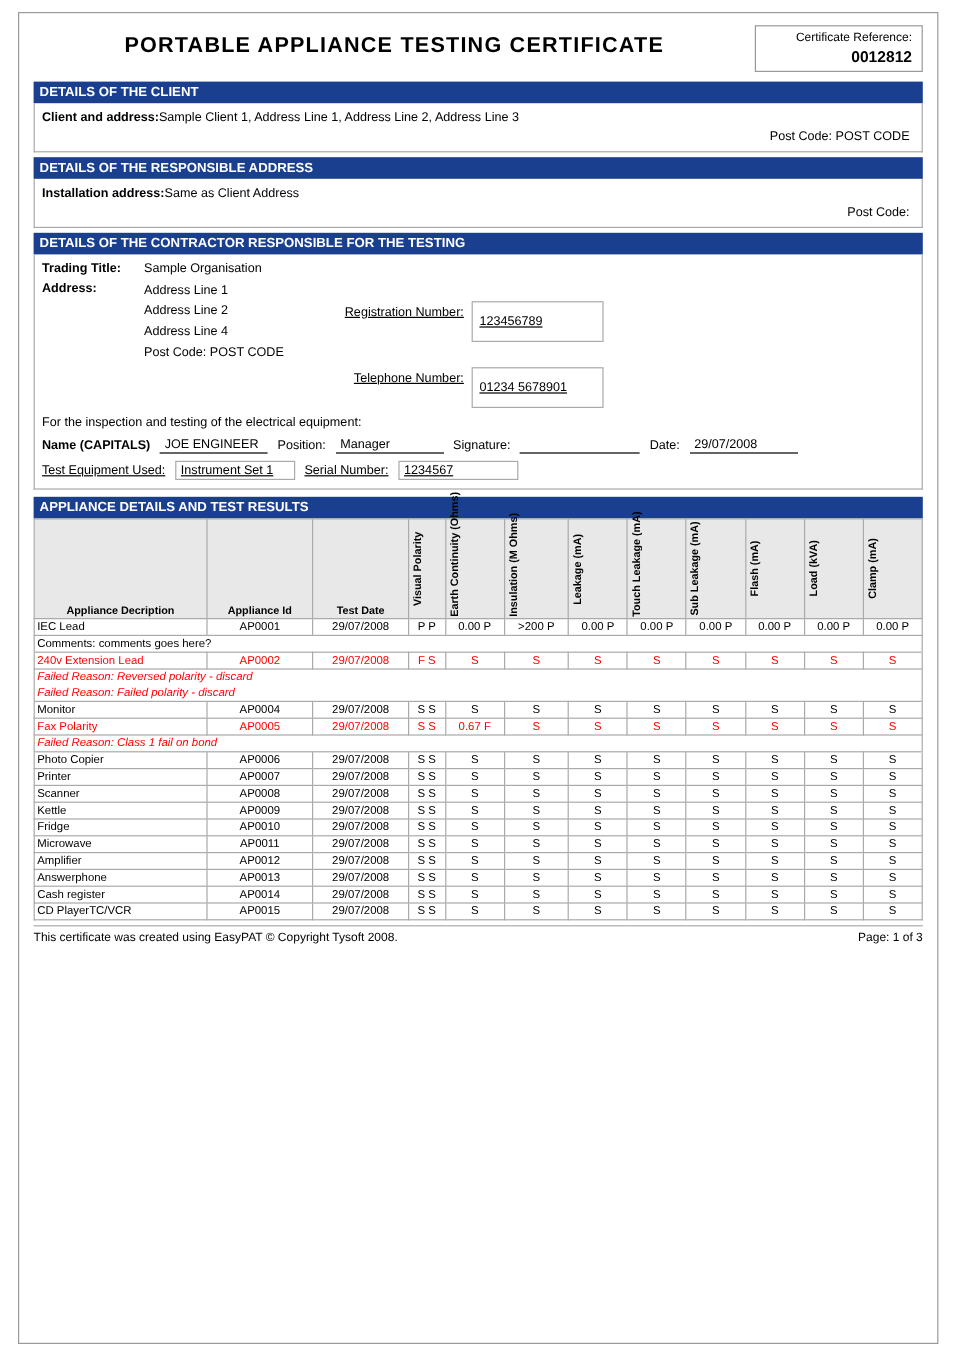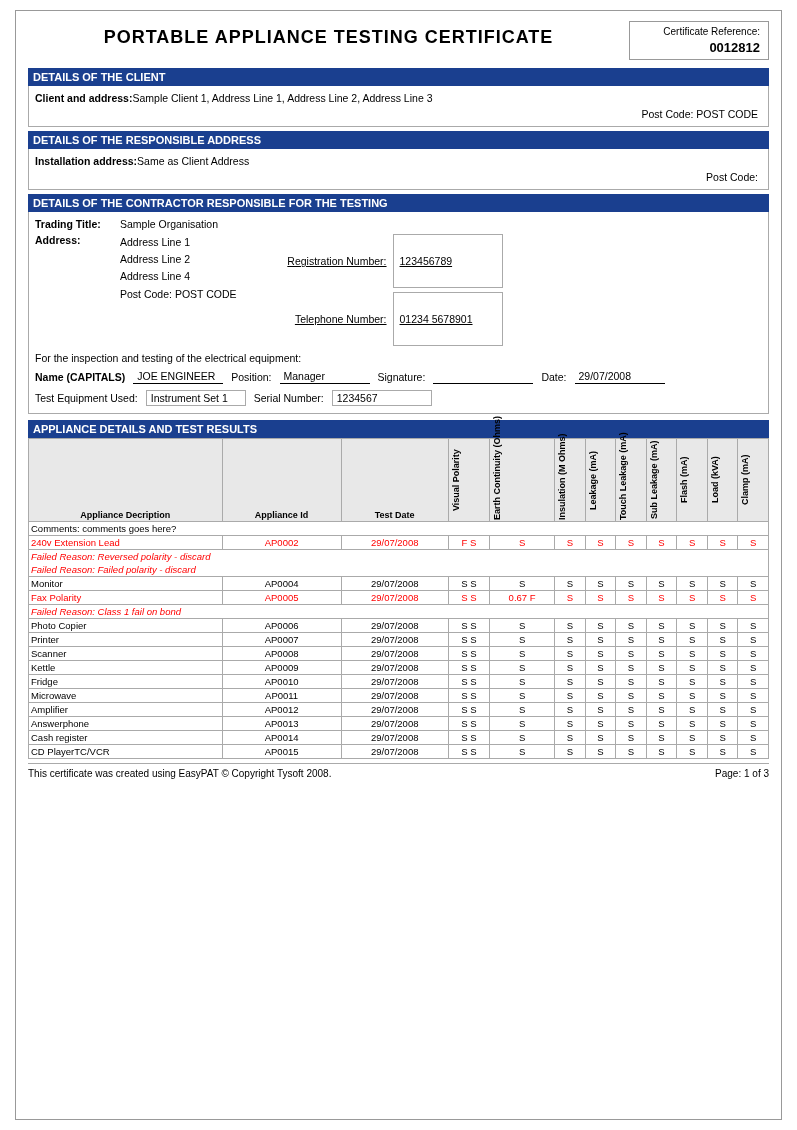--- a/index.html
+++ b/index.html
@@ -83,23 +83,24 @@
     }
     .reg-row {
       display: flex;
       align-items: center;
       gap: 6px;
       font-size: 10.5px;
     }
     .reg-label { min-width: 130px; text-align: right; }
     .reg-value-box {
       border: 1px solid #aaa;
-      padding: 20px 6px;
+      padding: 10px 6px;
       min-width: 110px;
       background: #fff;
+      margin-top: 17px;
     }
     .inspection-text {
       font-size: 10.5px;
       padding: 4px 0 2px 0;
     }
     .signature-row {
       display: flex;
       align-items: center;
       gap: 8px;
       padding: 3px 0;
@@ -115,20 +116,21 @@
       border: 1px solid #aaa;
       min-width: 100px;
       padding: 1px 4px;
     }
     .test-eq-row {
       display: flex;
       align-items: center;
       gap: 8px;
       padding: 3px 0;
       font-size: 10.5px;
+      text-decoration: underline;
     }
 
     
     .appliance-section-header {
       background: #1a3f8f;
       color: #fff;
       font-weight: bold;
       font-size: 11px;
       padding: 3px 5px;
       margin-top: 6px;
@@ -307,20 +309,34 @@
             </th>
           <th>
               <div class="th-rotated">Load (kVA)</div>
             </th>
           <th>
               <div class="th-rotated">Clamp (mA)</div>
             </th>
         </tr>
       </thead>
       <tbody id="appliance-tbody">
+      <tr>
+            <td class="left-align">IEC Lead</td>
+            <td>AP0001</td>
+            <td>29/07/2008</td>
+            <td>P P</td>
+            <td>0.00 P</td>
+            <td>&gt;200 P</td>
+            <td>0.00 P</td>
+            <td>0.00 P</td>
+            <td>0.00 P</td>
+            <td>0.00 P</td>
+            <td>0.00 P</td>
+            <td>0.00 P</td>
+          </tr>
           <tr class="failed-reason">
             <td colspan="12" style="color: rgb(0, 0, 0); font-style: normal;">Comments: comments goes here?</td>
           </tr>
           <tr class="failed-row">
             <td class="left-align">240v Extension Lead</td>
             <td>AP0002</td>
             <td>29/07/2008</td>
             <td>F S</td>
             <td>S</td>
             <td>S</td>

